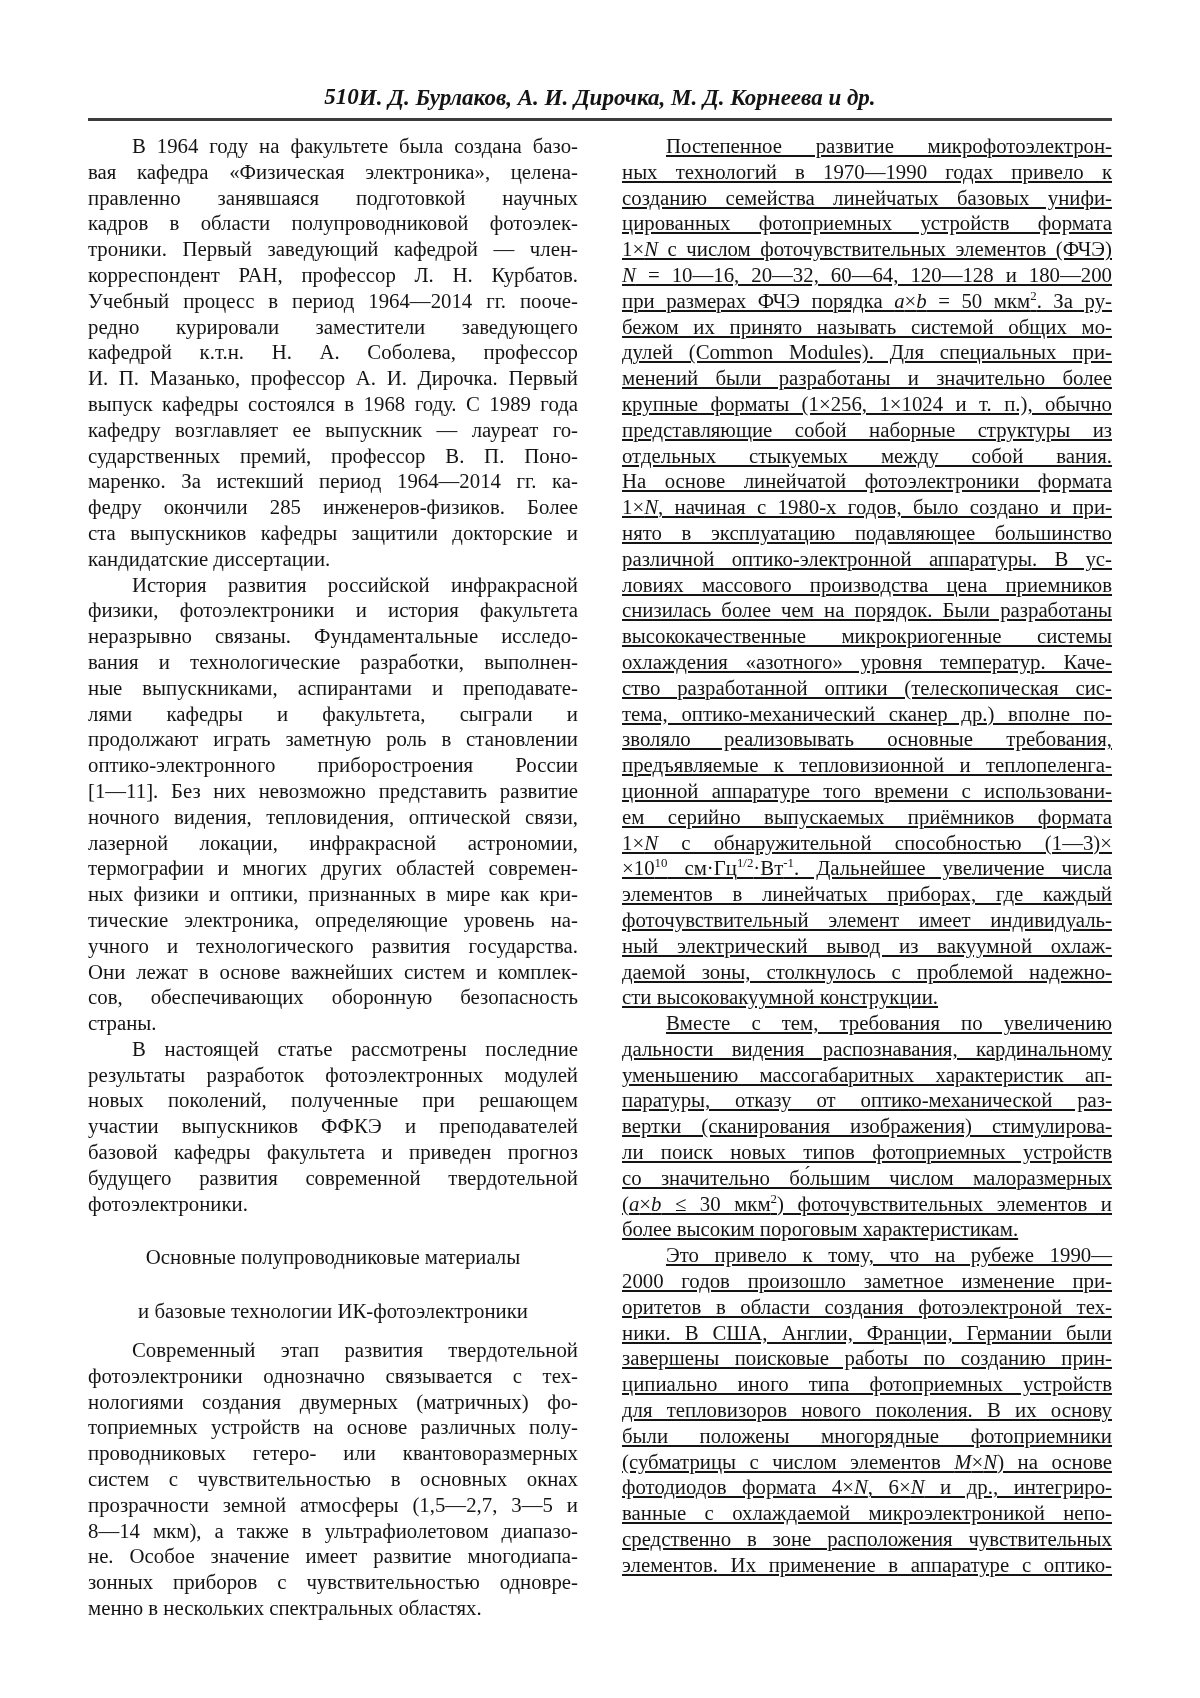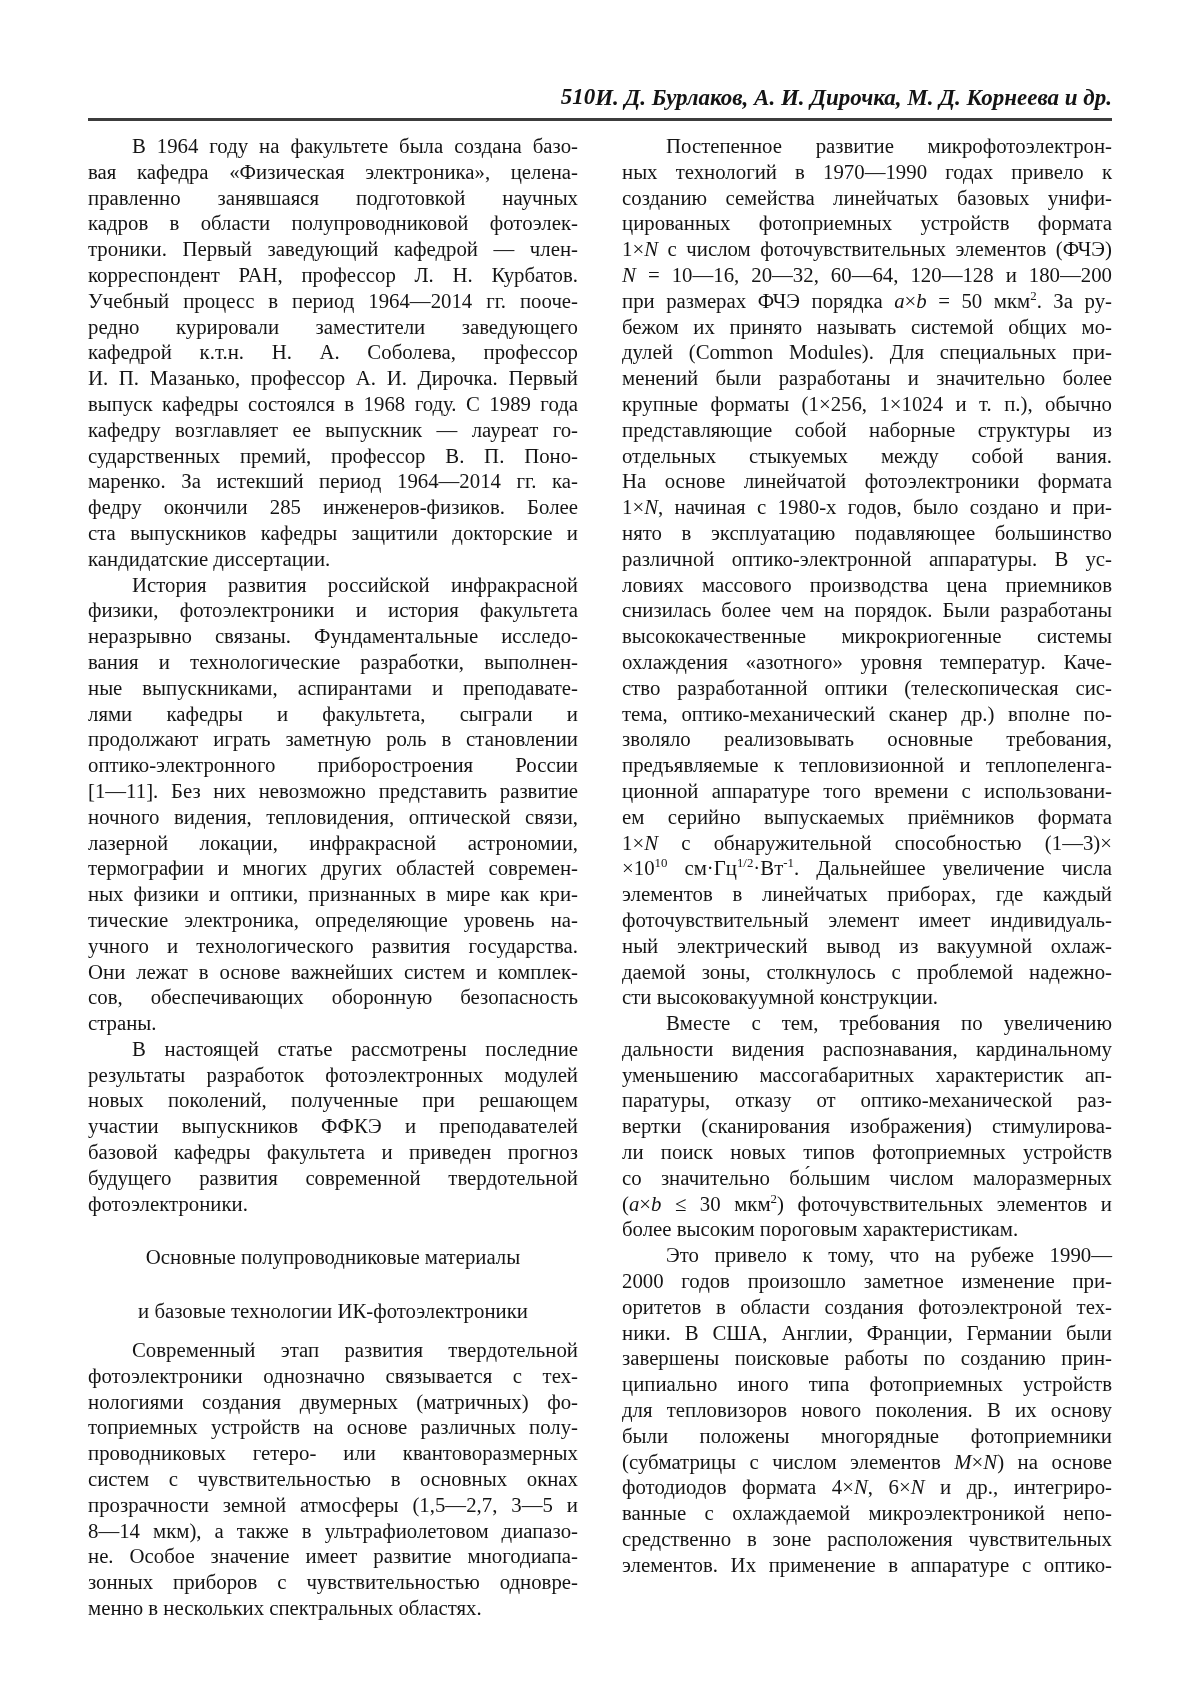--- a/index.html
+++ b/index.html
@@ -6,29 +6,29 @@
   .page{
     position:relative;
     width:1200px;height:1698px;
     background:#ffffff;
     overflow:hidden;
     font-family:"Liberation Serif","DejaVu Serif",serif;
     color:#141414;
   }
   .content{position:absolute;left:88px;top:85px;width:1024px;}
   .header-row{
-    display:flex;justify-content:flex-end;align-items:flex-end;
+    display:flex;justify-content:center;align-items:flex-end;
     font-style:italic;font-weight:700;
   }
   .page-num{font-size:23px;line-height:24px;}
   .running-head{font-size:23px;line-height:23px;}
   .rule{margin-top:9px;height:3px;background:#3c3c3c;}
   .columns{display:flex;margin-top:12px;gap:28px;}
   .col{width:500px;}
-  .col + .col{margin-left:16px;}
+  .col + .col{margin-left:16px;text-decoration:underline;}
   .para{margin:0;}
   .tl{
     font-size:20.8px;
     line-height:25.8px;height:25.8px;
     text-align:justify;
     text-align-last:justify;
     white-space:nowrap;
     overflow:visible;
   }
   .tl.fi{text-indent:44px;}

